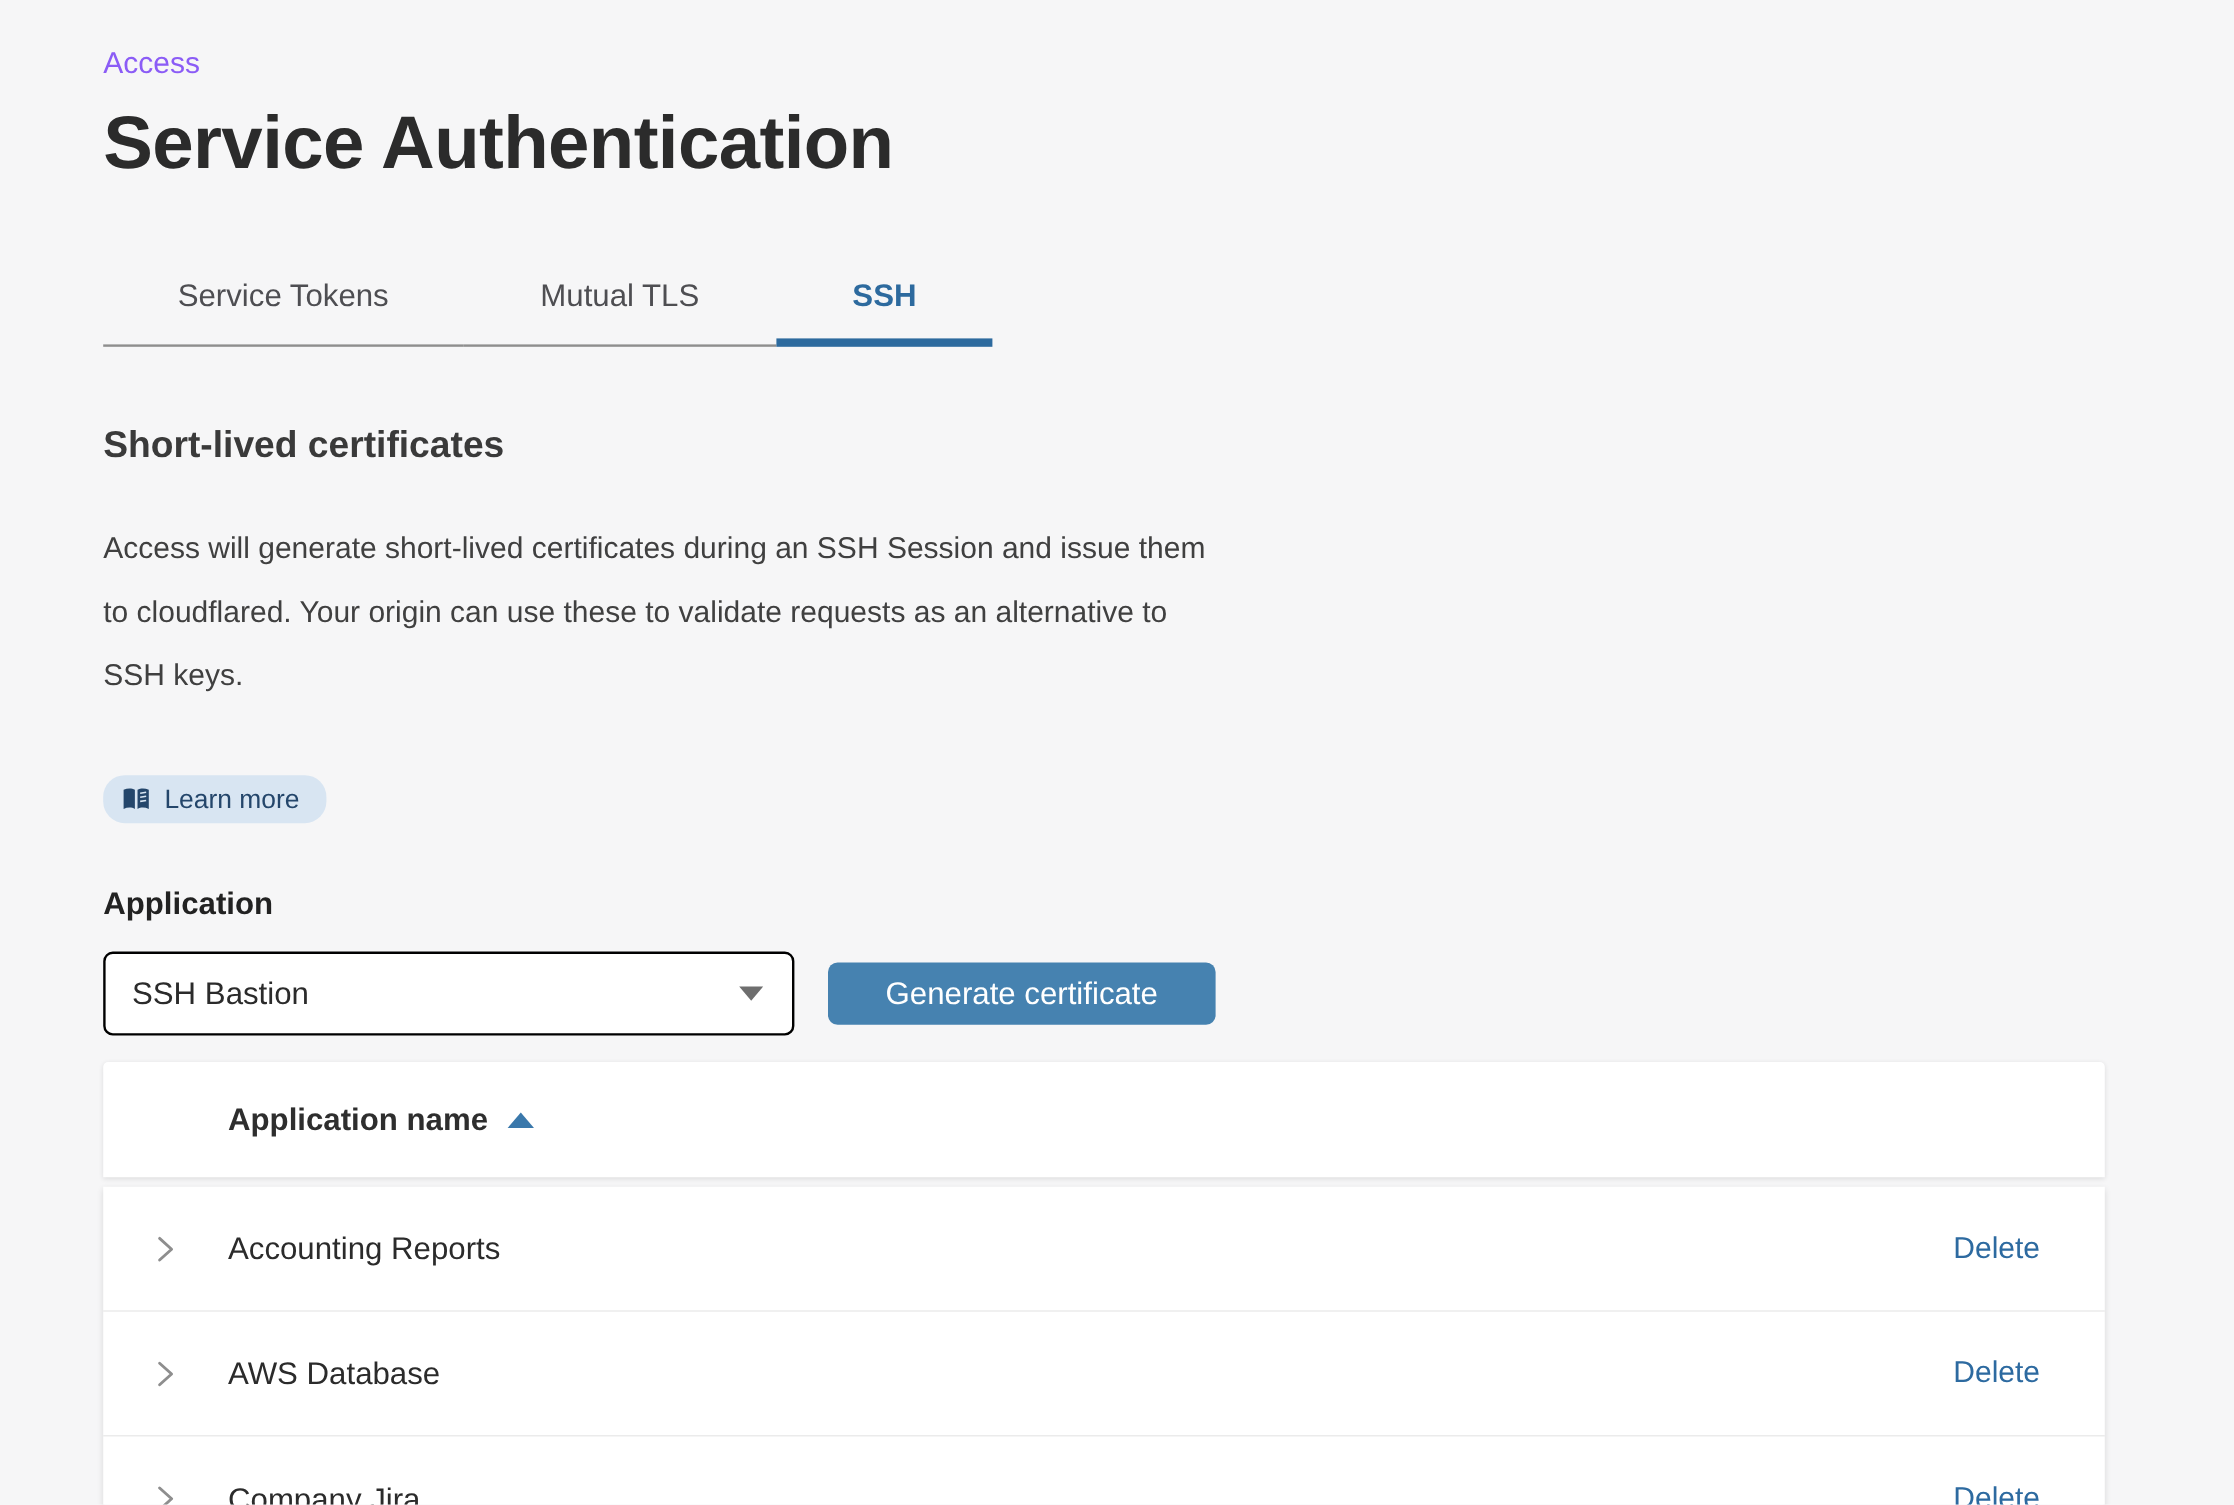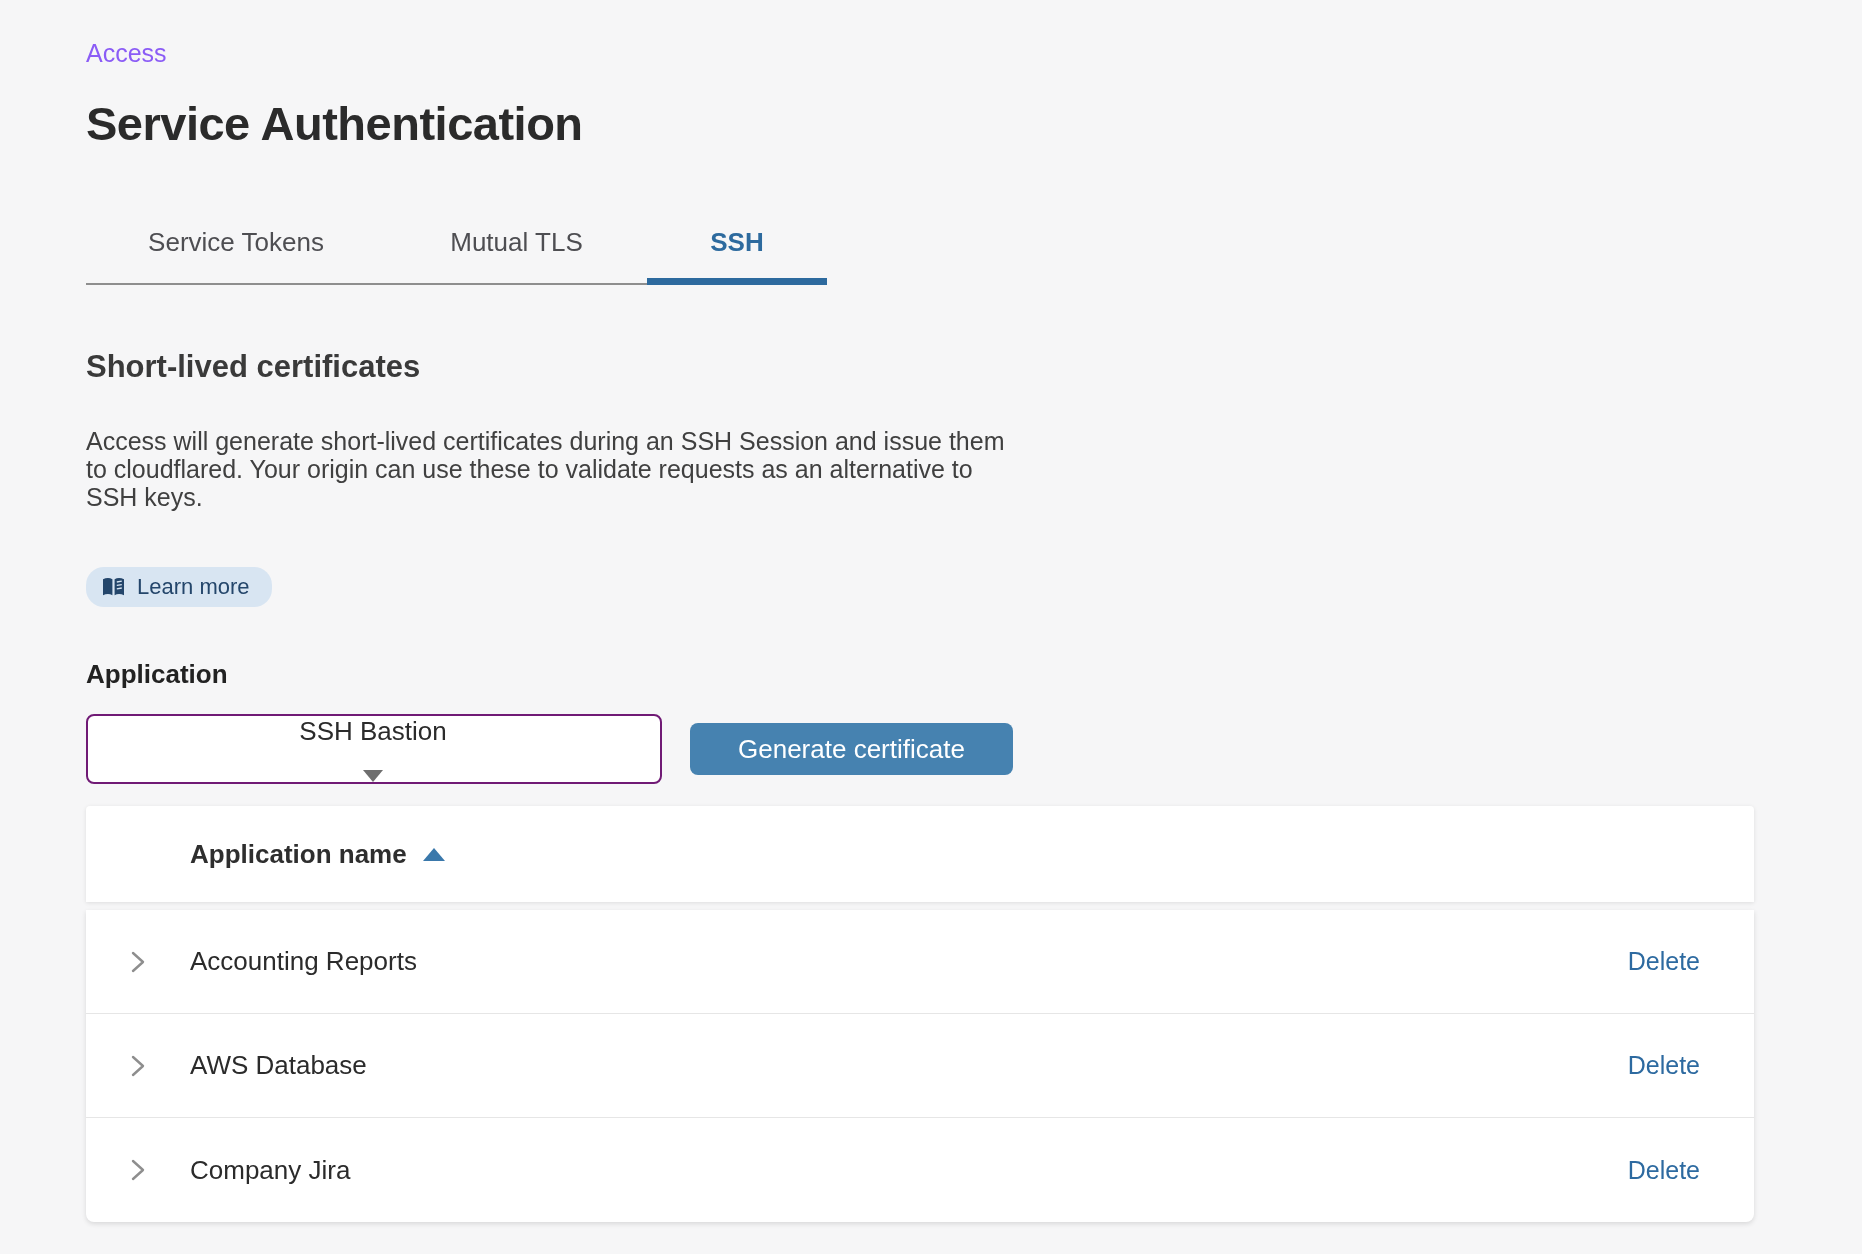--- a/index.html
+++ b/index.html
@@ -17,22 +17,22 @@
     padding: 38px 108px 0 86px; 
   }
 
   
   .breadcrumb {
     font-size: 25px;
     color: #8b5cf6;
     line-height: 1.2;
   }
   .page-title {
-    margin-top: 28px;
-    font-size: 47px;
+    margin-top: 16px;
+    font-size: 62px;
     font-weight: 700;
     letter-spacing: -0.5px;
     color: #2b2b2b;
   }
 
   
   .tabs {
     display: flex;
     margin-top: 76px;
     width: 741px;
@@ -59,21 +59,21 @@
   .section-heading {
     margin-top: 64px;
     font-size: 31px;
     font-weight: 700;
     color: #3a3a3a;
   }
   .section-desc {
     margin-top: 42px;
     width: 935px;
     font-size: 25px;
-    line-height: 28px;
+    line-height: 53px;
     color: #404040;
   }
   .learn-more {
     margin-top: 56px;
     display: inline-flex;
     align-items: center;
     gap: 12px;
     background: #d8e5f2;
     border-radius: 18px;
     padding: 7px 22px 7px 16px;
@@ -95,28 +95,27 @@
   .controls {
     margin-top: 24px;
     display: flex;
     align-items: center;
     gap: 28px;
   }
   .select {
     width: 576px;
     height: 70px;
     background: #ffffff;
-    border: 2px solid #701a75;
+    border: 2px solid #000000;
     border-radius: 8px;
     display: flex;
     align-items: center;
     justify-content: space-between;
     padding: 0 24px 0 22px;
     cursor: pointer;
-    flex-direction: column;
   }
   .select-value { font-size: 26px; color: #2b2b2b; }
   .caret-down {
     width: 0; height: 0;
     border-left: 10px solid transparent;
     border-right: 10px solid transparent;
     border-top: 12px solid #6e6e6e;
   }
   .primary-btn {
     height: 52px;

